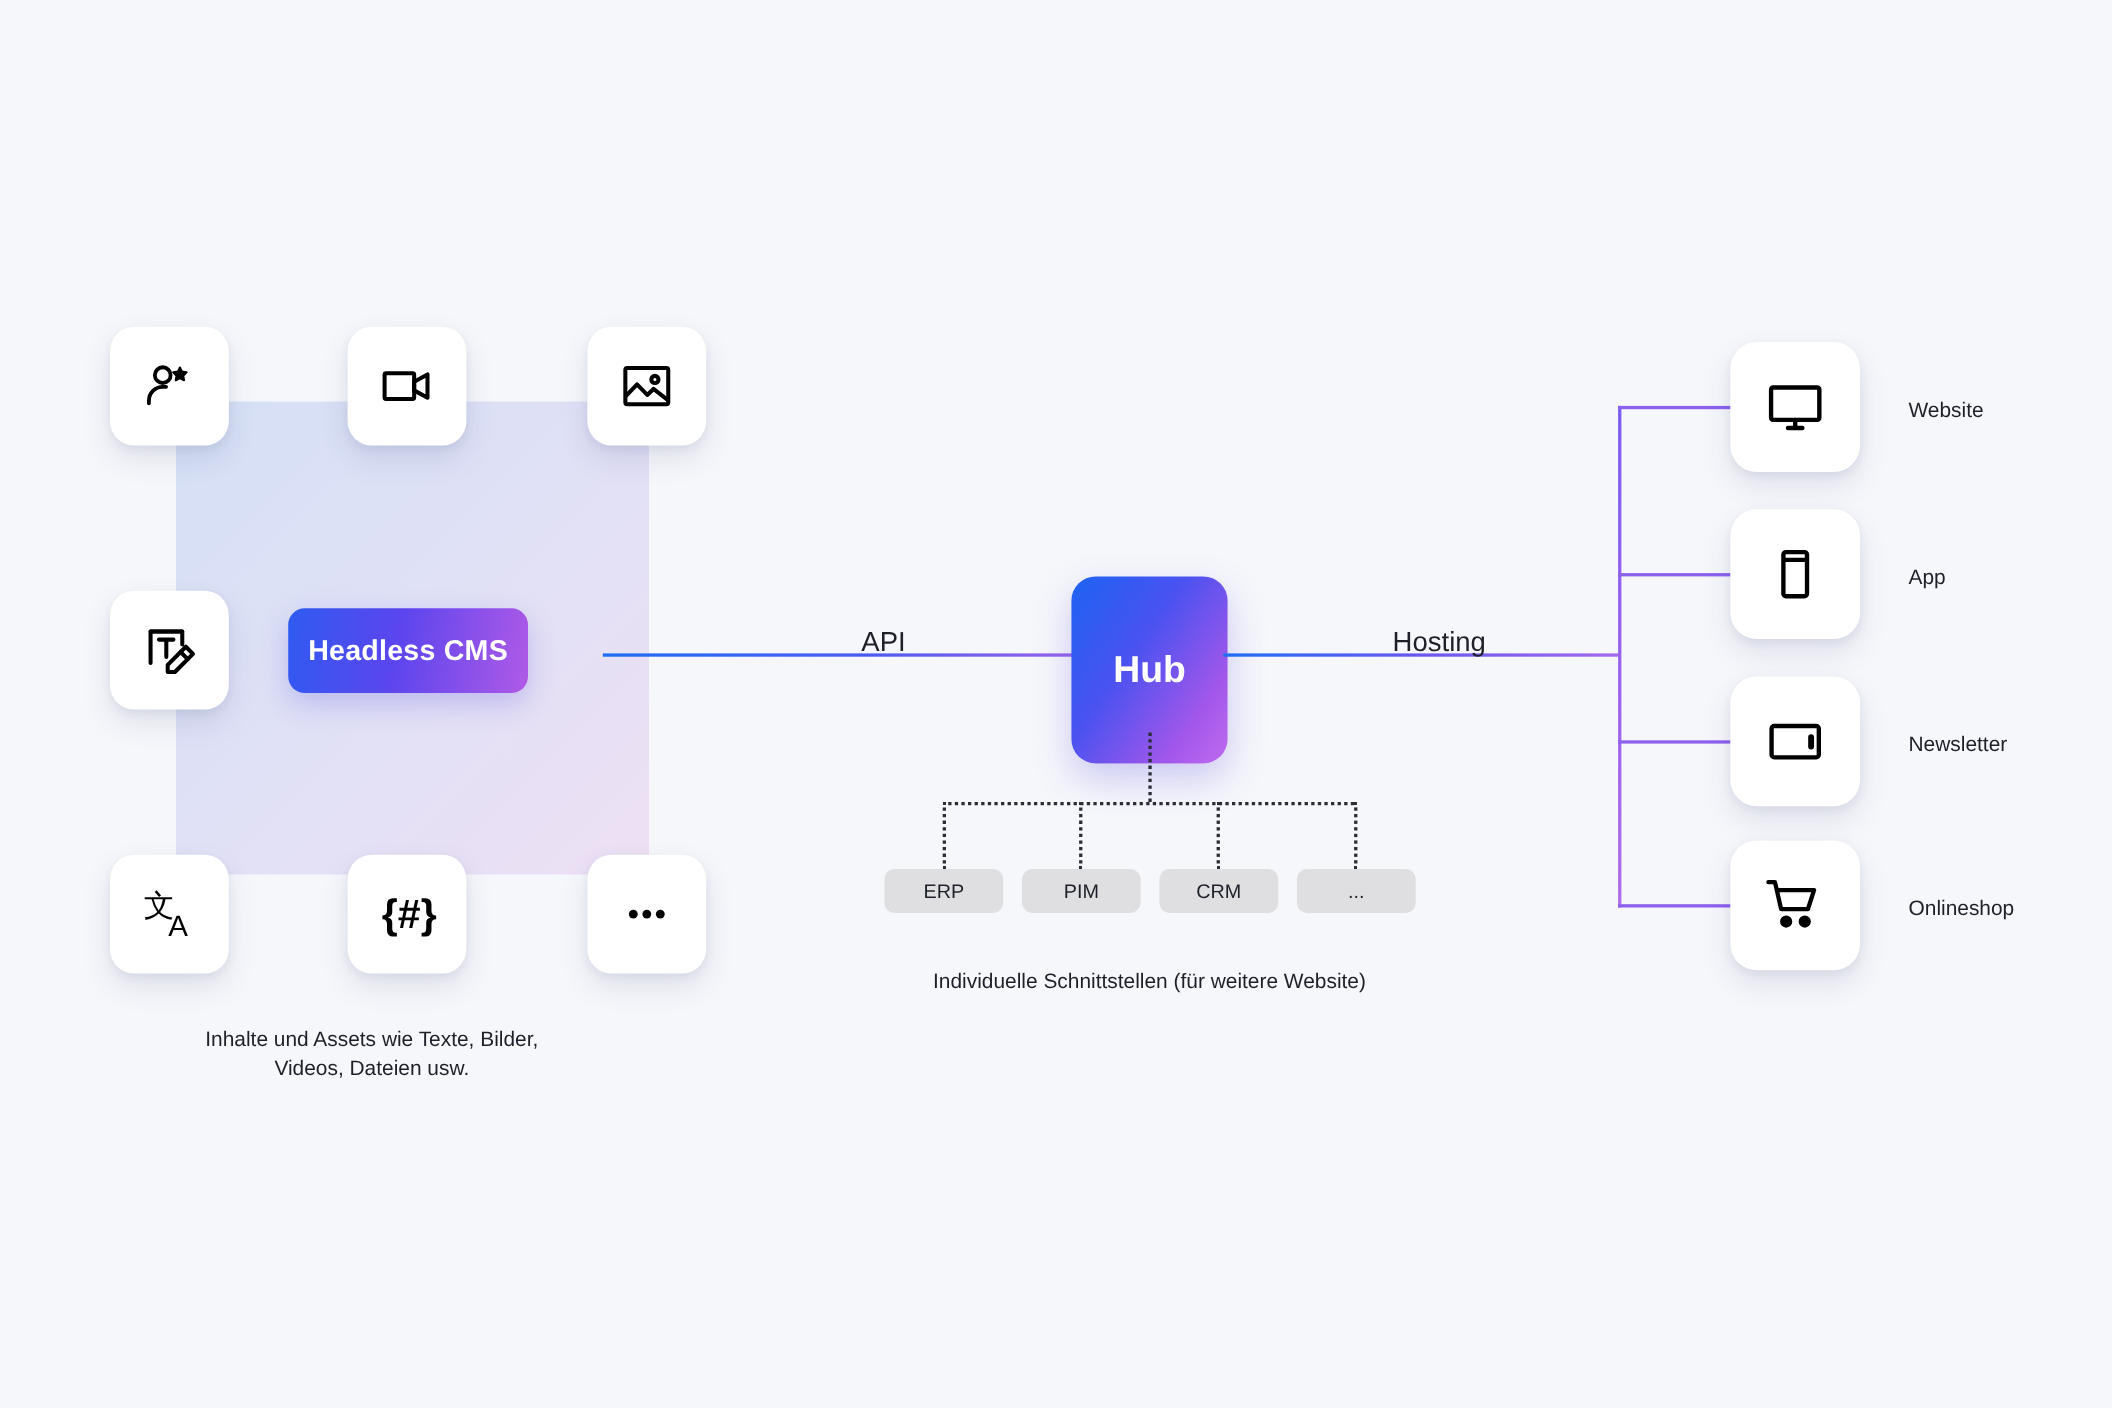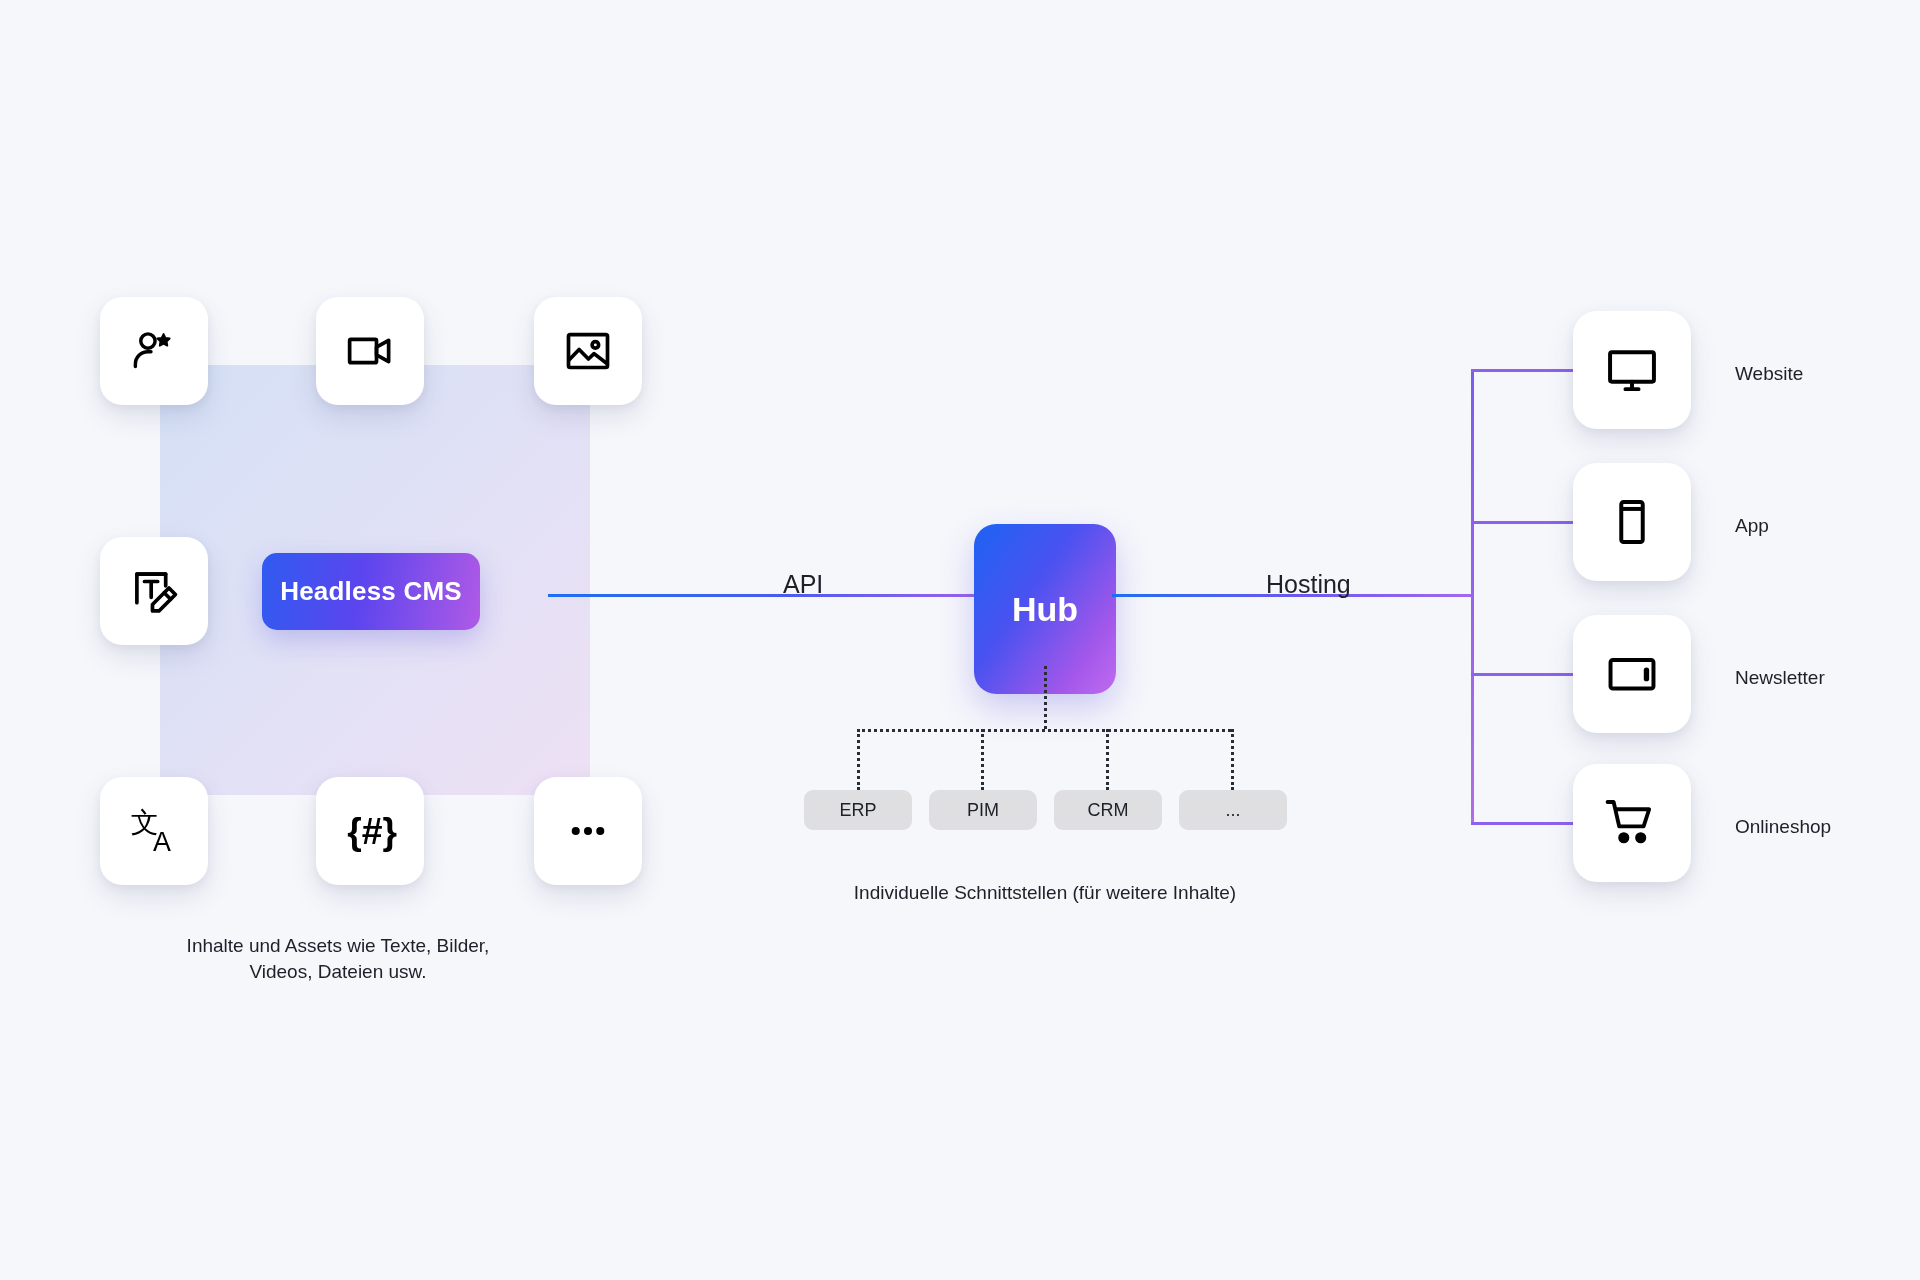--- a/index.html
+++ b/index.html
@@ -289,21 +289,21 @@
   <div class="chip" style="left:929px; top:790px;border-radius:10px;">
     <span>PIM</span>
   </div>
   <div class="chip" style="left:1054px; top:790px;">
     <span>CRM</span>
   </div>
   <div class="chip" style="left:1179px; top:790px;">
     <span>...</span>
   </div>
 
-  <div class="caption" style="left:745px; top:880px; width:600px;">Individuelle Schnittstellen (für weitere Inhalte)</div>
+  <div class="caption" style="left:745px; top:880px; width:600px;">Individuelle Schnittstellen (für weitere Website)</div>
 
   <div class="bus-vert"></div>
   <div class="bus-branch" style="top:369px;"></div>
   <div class="bus-branch" style="top:521px;"></div>
   <div class="bus-branch" style="top:673px;"></div>
   <div class="bus-branch" style="top:822px;"></div>
 
   <div class="tile tile-out" style="left:1573px; top:311px;">
     <span>
       <svg width="56" height="56" viewBox="0 0 24 24" fill="none" stroke="#000" stroke-width="1.7" stroke-linecap="round" stroke-linejoin="round">

